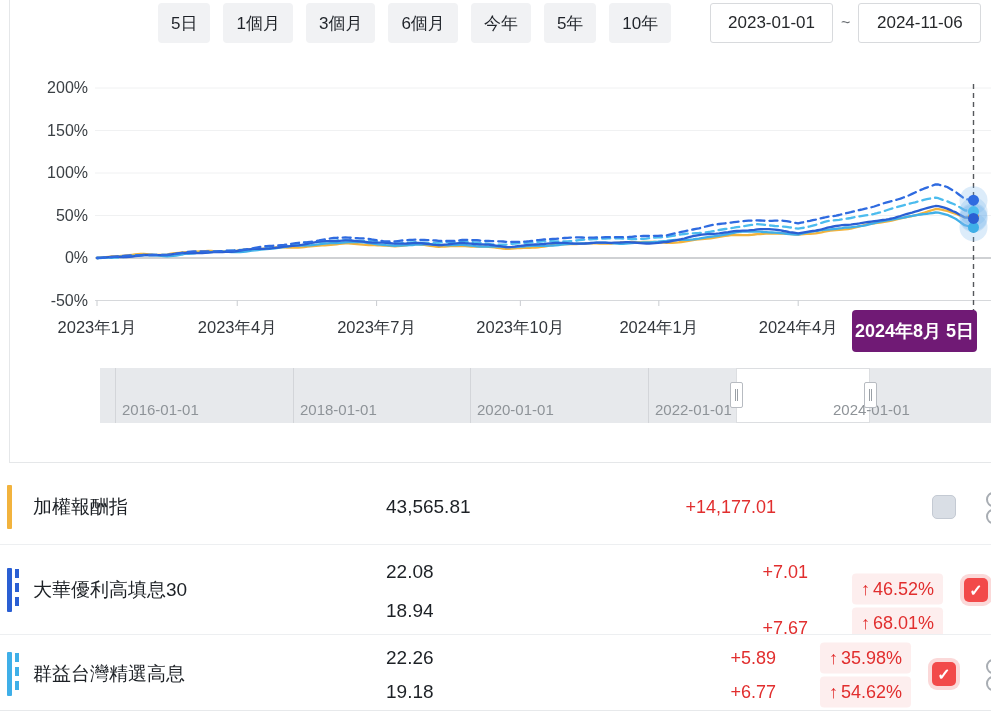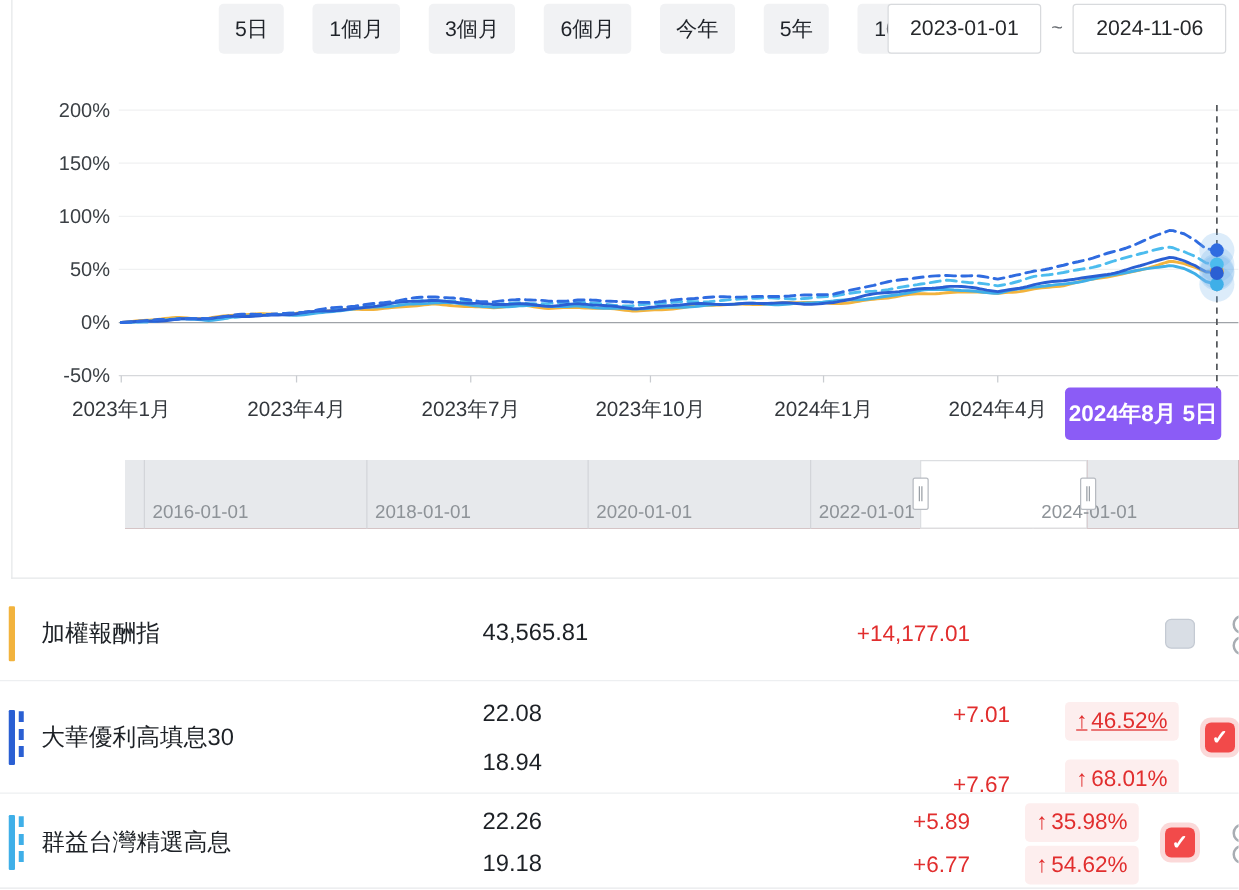--- a/index.html
+++ b/index.html
@@ -6,38 +6,38 @@
   body {
     width:991px; height:712px; position:relative; overflow:hidden;
     background:#ffffff; font-family:"Liberation Sans", sans-serif;
     -webkit-font-smoothing:antialiased;
   }
   .chart-card {
     position:absolute; left:9px; top:0; width:982px; height:462px;
     background:#fff; border-left:1px solid #e5e7e9; border-bottom:1px solid #e5e7e9;
   }
   
-  .toolbar { position:absolute; left:127px; top:3px; display:flex; gap:23px; z-index:4;padding-left:48px; }
+  .toolbar { position:absolute; left:110px; top:3px; display:flex; gap:13px; z-index:4;padding-left:48px; }
   .range-btn {
     background:#f1f2f4; border:none; border-radius:4px; padding:0 13px; height:40px;
     font-size:17px; color:#1f2329; font-family:"Liberation Sans",sans-serif; cursor:pointer;
     display:flex; align-items:center; white-space:nowrap;
   }
   .date-range { position:absolute; left:710px; top:3px; display:flex; align-items:center; gap:8px; z-index:4; }
   .date-box {
     width:121px; height:38px; border:1px solid #d8dadd; border-radius:3px; background:#fff;
     display:flex; align-items:center; justify-content:center; font-size:17px; color:#26282b;
   }
   .tilde { color:#6a6e73; font-size:16px; }
   
   #chart-svg { position:absolute; left:0; top:0; z-index:1; pointer-events:none; }
   
   .cursor-tooltip {
     position:absolute; left:852px; top:310px; width:125px; height:42px; z-index:5;
-    background:#8b5cf6; border-radius:4px; color:#ffffff; font-size:18px; font-weight:bold;
+    background:#701a75; border-radius:4px; color:#ffffff; font-size:18px; font-weight:bold;
     display:flex; align-items:center; justify-content:center; white-space:nowrap;
   }
   
   .slider { position:absolute; left:100px; top:368px; width:891px; height:55px; z-index:3; background:#7f1d1d; }
   .slider-mask { position:absolute; top:0; height:55px; background:#e7e9ec; }
   .slider-grid { position:absolute; top:0; width:1px; height:55px; background:#d3d5d9; }
   .slider-label { position:absolute; bottom:5px; font-size:15px; color:#8e9398; white-space:nowrap; z-index:2; }
   .slider-window { position:absolute; top:0; height:53px; background:#fff; border:1px solid #dcdee1; }
   .slider-handle {
     position:absolute; top:14px; width:13px; height:26px; background:#fff;
@@ -169,21 +169,21 @@
       </div>
     </div>
     <div class="t-row sep" style="top: 544px; height: 90px; padding-left: 32px;">
       <div class="ind">
         <div class="ind-solid" style="background: rgb(42, 95, 211);"></div>
         <div class="ind-dash" style="background: repeating-linear-gradient(rgb(42, 95, 211) 0px, rgb(42, 95, 211) 9px, transparent 9px, transparent 14px);"></div>
       </div>
       <div class="t-name">大華優利高填息30</div>
       <div class="t-val" style="top: 27px;">22.08</div>
       <div class="t-chg" style="top: 27px;">+7.01</div>
-      <div class="t-badge" style="top: 32px; text-decoration: underline;"><span class="arrow">↑</span><span>46.52%</span></div>
+      <div class="t-badge" style="top: 44px;"><span class="arrow">↑</span><span>46.52%</span></div>
       <div class="t-val" style="top: 66.15px;">18.94</div>
       <div class="t-chg" style="top: 83px;">+7.67</div>
       <div class="t-badge" style="top: 66.15px; margin-top: 12px;"><span class="arrow">↑</span><span>68.01%</span></div>
       <div class="cb checked">
         <span>✓</span>
       </div>
       <div class="edge-frag">
         <i></i>
         <i></i>
       </div>

